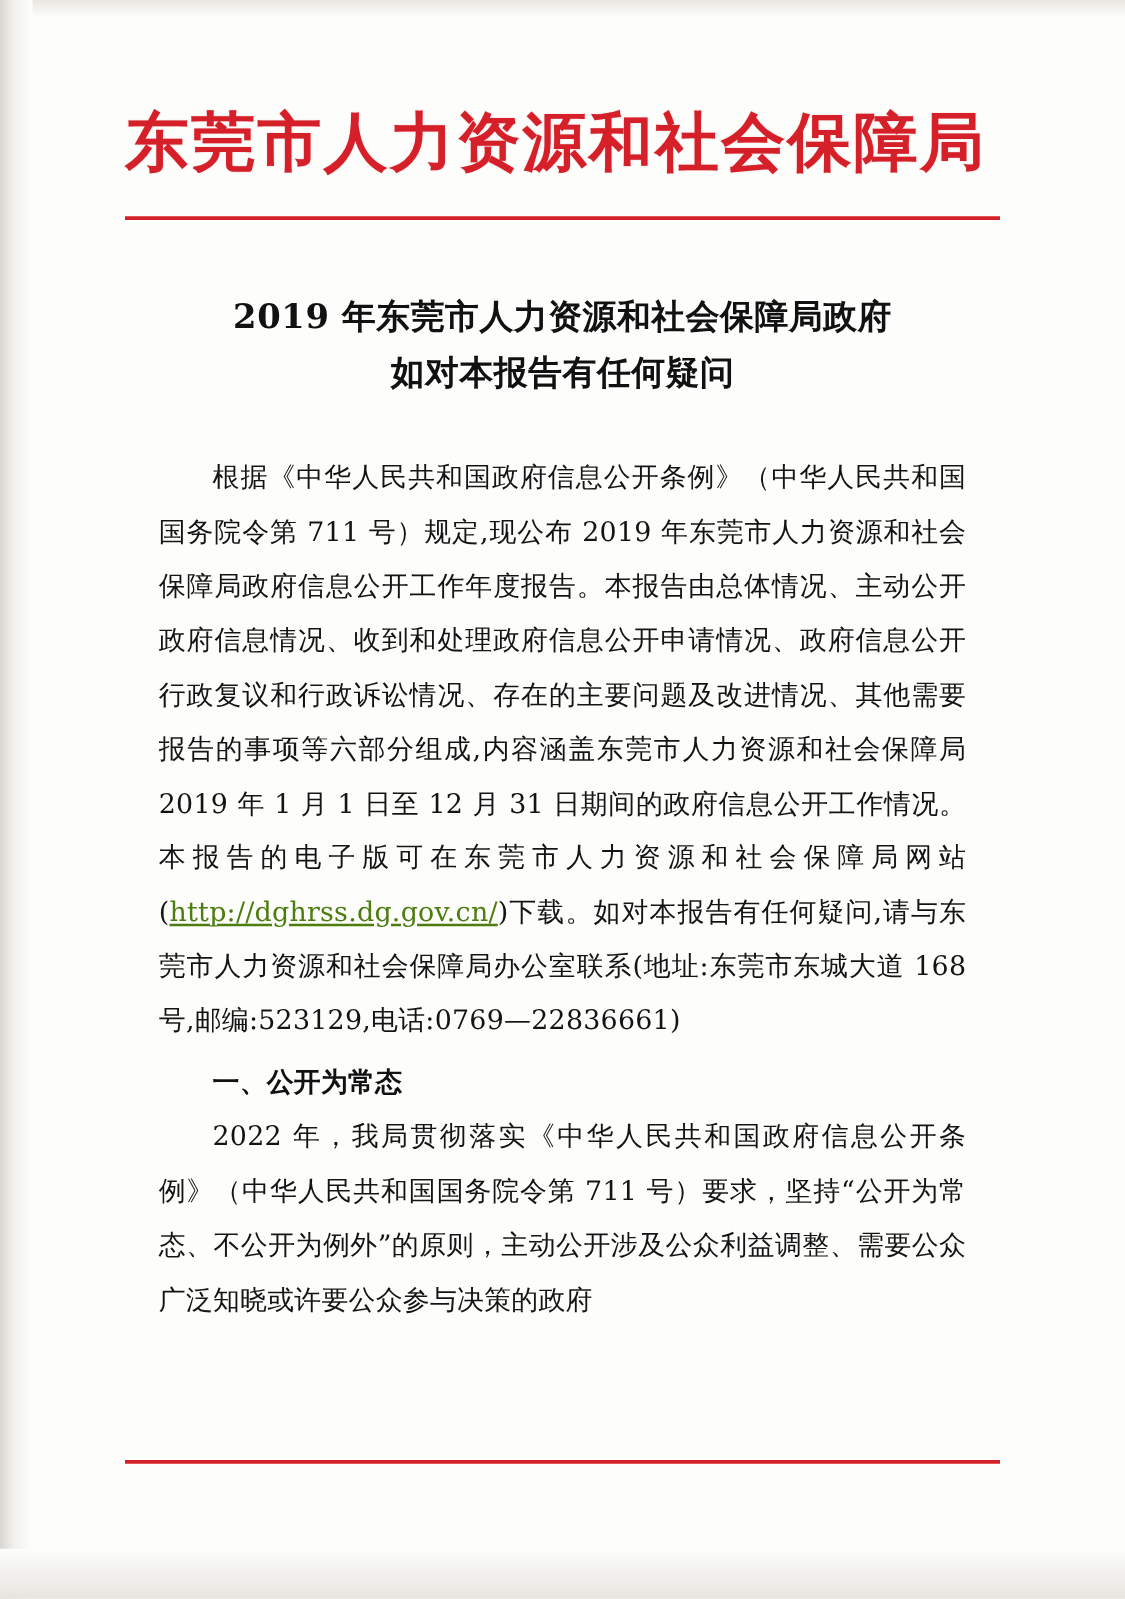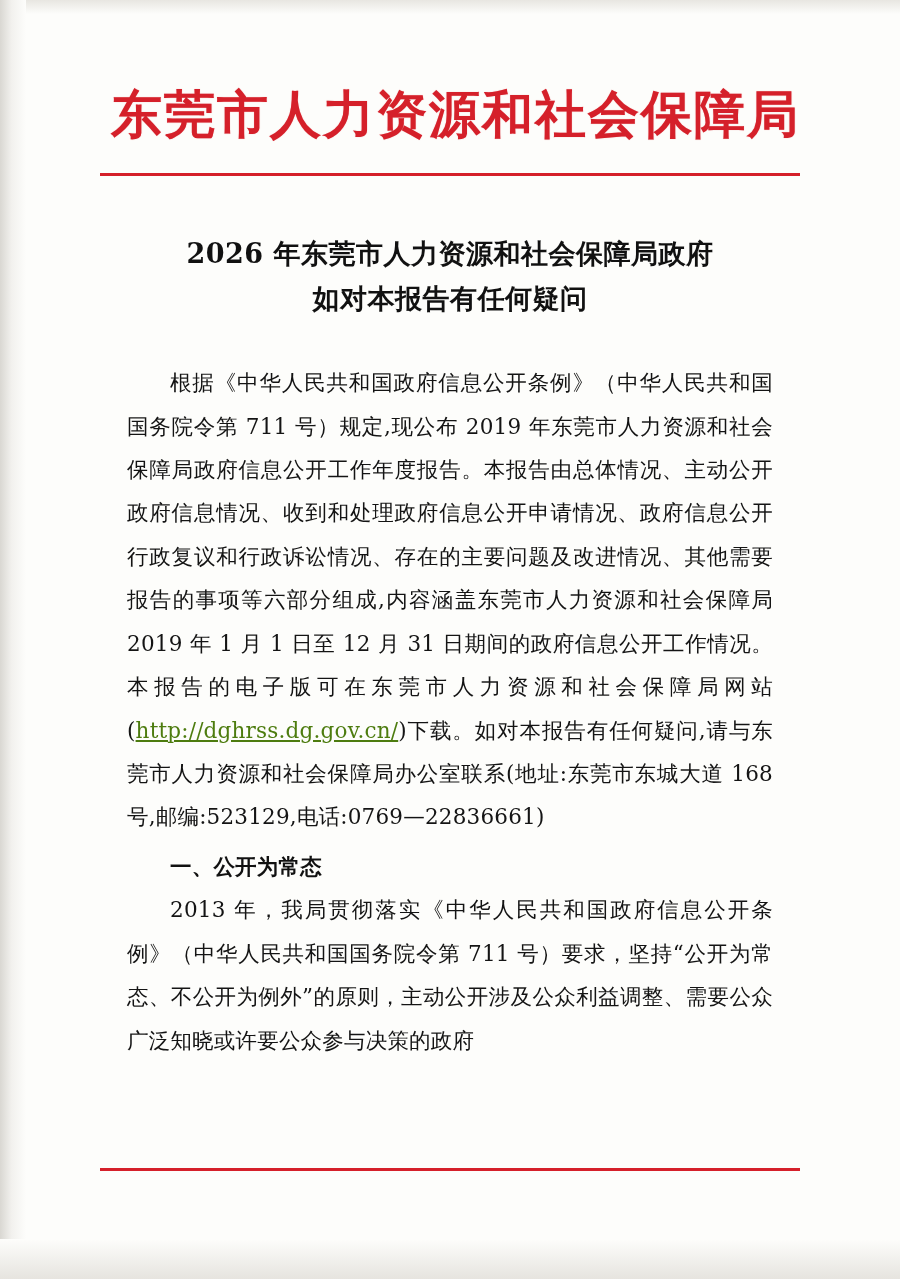--- a/index.html
+++ b/index.html
@@ -46,21 +46,21 @@
     width: 900px;
     height: 1279px;
     padding: 0;
   }
 
   
   .letterhead {
     margin: 0 auto;
     padding-top: 86px;
     width: 700px;
-    text-align: right;
+    text-align: left;
   }
   .letterhead-title {
     color: #d5202a;
     font-family: "DejaVu Sans", "Liberation Sans", sans-serif;
     font-weight: bold;
     font-size: 51px;
     letter-spacing: 2px;
     line-height: 1.12;
     white-space: nowrap;
     text-shadow: 0 0 1px rgba(213,32,42,0.4);
@@ -135,28 +135,28 @@
   <div class="scan-edge-bottom"></div>
 
   <div class="content">
 
     <div class="letterhead">
       <div class="letterhead-title">东莞市人力资源和社会保障局</div>
       <div class="letterhead-rule"></div>
     </div>
 
     <div class="doc-title">
-      <span class="doc-title-line">2026 年东莞市人力资源和社会保障局政府</span>
+      <span class="doc-title-line">2019 年东莞市人力资源和社会保障局政府</span>
       <span class="doc-title-line">如对本报告有任何疑问</span>
     </div>
 
     <div class="body-text">
       <p class="para"><span>根据《中华人民共和国政府信息公开条例》（中华人民共和国国务院令第 711 号）规定,现公布 2019 年东莞市人力资源和社会保障局政府信息公开工作年度报告。本报告由总体情况、主动公开政府信息情况、收到和处理政府信息公开申请情况、政府信息公开行政复议和行政诉讼情况、存在的主要问题及改进情况、其他需要报告的事项等六部分组成,内容涵盖东莞市人力资源和社会保障局 2019 年 1 月 1 日至 12 月 31 日期间的政府信息公开工作情况。本报告的电子版可在东莞市人力资源和社会保障局网站(</span><a class="link" href="#">http://dghrss.dg.gov.cn/</a><span>)下载。如对本报告有任何疑问,请与东莞市人力资源和社会保障局办公室联系(地址:东莞市东城大道 168 号,邮编:523129,电话:0769—22836661)</span></p>
 
       <p class="heading-1">一、公开为常态</p>
 
-      <p class="para">2013 年，我局贯彻落实《中华人民共和国政府信息公开条例》（中华人民共和国国务院令第 711 号）要求，坚持“公开为常态、不公开为例外”的原则，主动公开涉及公众利益调整、需要公众广泛知晓或许要公众参与决策的政府</p>
+      <p class="para">2022 年，我局贯彻落实《中华人民共和国政府信息公开条例》（中华人民共和国国务院令第 711 号）要求，坚持“公开为常态、不公开为例外”的原则，主动公开涉及公众利益调整、需要公众广泛知晓或许要公众参与决策的政府</p>
     </div>
 
   </div>
 
   <div class="footer-rule"></div>
 </div>
 
 </body></html>

